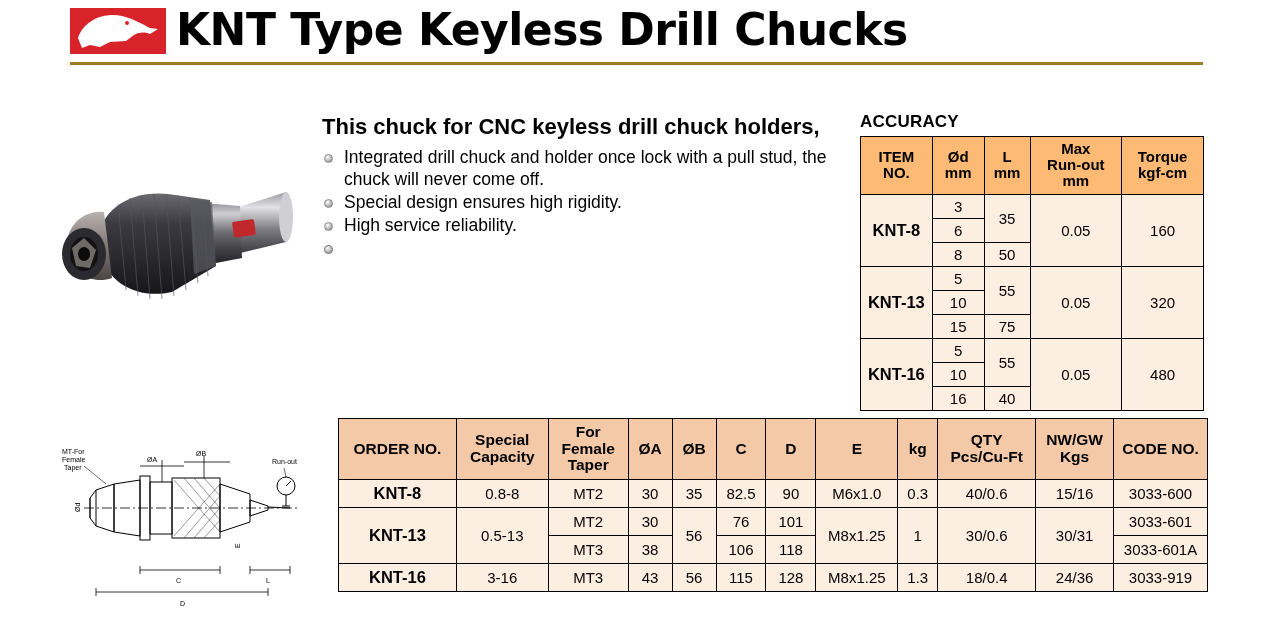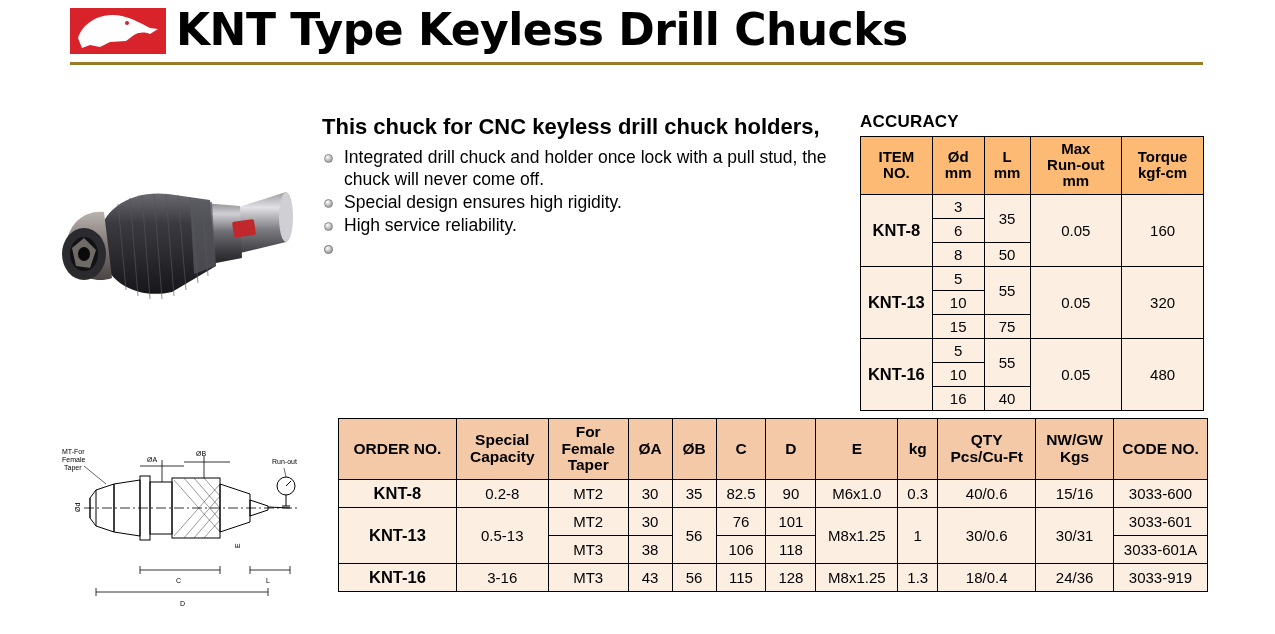--- a/index.html
+++ b/index.html
@@ -445,21 +445,21 @@
           <span>NW/GW</span><br>
           <span>Kgs</span>
         </th>
         <th>CODE NO.</th>
       </tr>
     </thead>
     <tbody>
 
       <tr>
         <td class="order-no">KNT-8</td>
-        <td>0.2-8</td>
+        <td>0.8-8</td>
         <td>MT2</td>
         <td>30</td>
         <td>35</td>
         <td>82.5</td>
         <td>90</td>
         <td>M6x1.0</td>
         <td>0.3</td>
         <td>40/0.6</td>
         <td>15/16</td>
         <td>3033-600</td>

